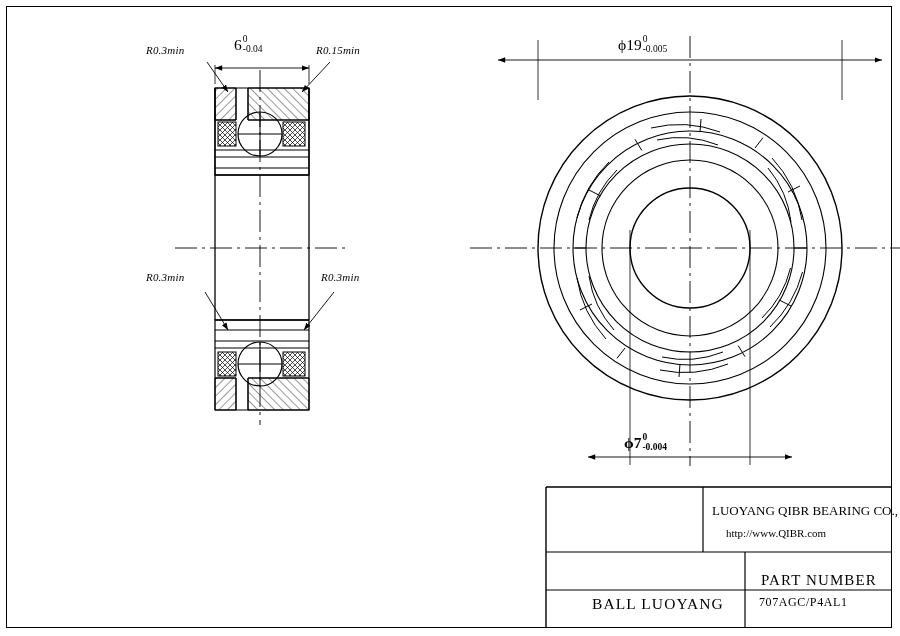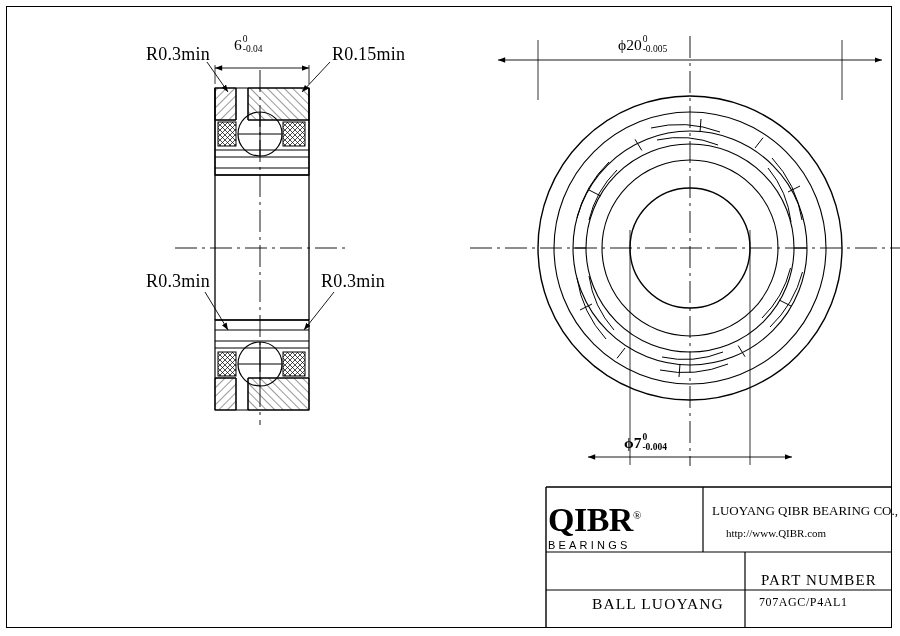--- a/index.html
+++ b/index.html
@@ -31,23 +31,24 @@
   svg.draw {
     position: absolute;
     left: 0;
     top: 0;
     width: 900px;
     height: 636px;
   }
   .lbl {
     position: absolute;
     font-family: "Liberation Serif", serif;
-    font-size: 18px;
+    font-size: 11px;
     white-space: nowrap;
     letter-spacing: 0.2px;
+    font-style: italic;
   }
   .dimstack {
     position: absolute;
     white-space: nowrap;
     font-family: "Liberation Serif", serif;
     font-size: 15.5px;
   }
   .dimstack .base { font-size: 15.5px; }
   .dimstack .tolwrap {
     display: inline-flex;
@@ -278,49 +279,45 @@
       <line x1="546" y1="487" x2="892" y2="487" stroke-width="1.4"></line>
       <line x1="546" y1="487" x2="546" y2="628" stroke-width="1.4"></line>
       <line x1="546" y1="552" x2="892" y2="552" stroke-width="1.2"></line>
       <line x1="546" y1="590" x2="892" y2="590" stroke-width="1.2"></line>
       <line x1="703" y1="487" x2="703" y2="552" stroke-width="1.2"></line>
       <line x1="745" y1="552" x2="745" y2="628" stroke-width="1.2"></line>
     </g>
   </svg>
 
   <div class="lbl" style="left:146px; top:44px;">R0.3min</div>
-  <div class="lbl" style="left:332px; top:44px;">R0.15min</div>
+  <div class="lbl" style="left:316px; top:44px;">R0.15min</div>
   <div class="lbl" style="left:146px; top:271px;">R0.3min</div>
   <div class="lbl" style="left:321px; top:271px;">R0.3min</div>
 
   <div class="dimstack" style="left:234px; top:36px;">
     <span class="base">6</span><span class="tolwrap">
         <span>0</span>
         <span>-0.04</span>
       </span>
   </div>
 
   <div class="dimstack" style="left:618px; top:36px;">
-    <span class="base">ϕ</span><span class="base">20</span><span class="tolwrap">
+    <span class="base">ϕ</span><span class="base">19</span><span class="tolwrap">
         <span>0</span>
         <span>-0.005</span>
       </span>
   </div>
 
   <div class="dimstack" style="left:624px; top:434px;font-weight:bold;">
     <span class="base">ϕ</span><span class="base">7</span><span class="tolwrap">
         <span>0</span>
         <span>-0.004</span>
       </span>
   </div>
 
-  <div class="brand">
-    <div class="qibr"><span>QIBR</span><span class="reg">®</span></div>
-    <div class="bearings">BEARINGS</div>
-  </div>
 
   <div class="co1">LUOYANG QIBR BEARING CO., LTD</div>
   <div class="co2">http://www.QIBR.com</div>
 
   <div class="prodname2">BALL LUOYANG</div>
 
   <div class="pnlabel">PART  NUMBER</div>
   <div class="pnvalue">707AGC/P4AL1</div>
 
 </div>

